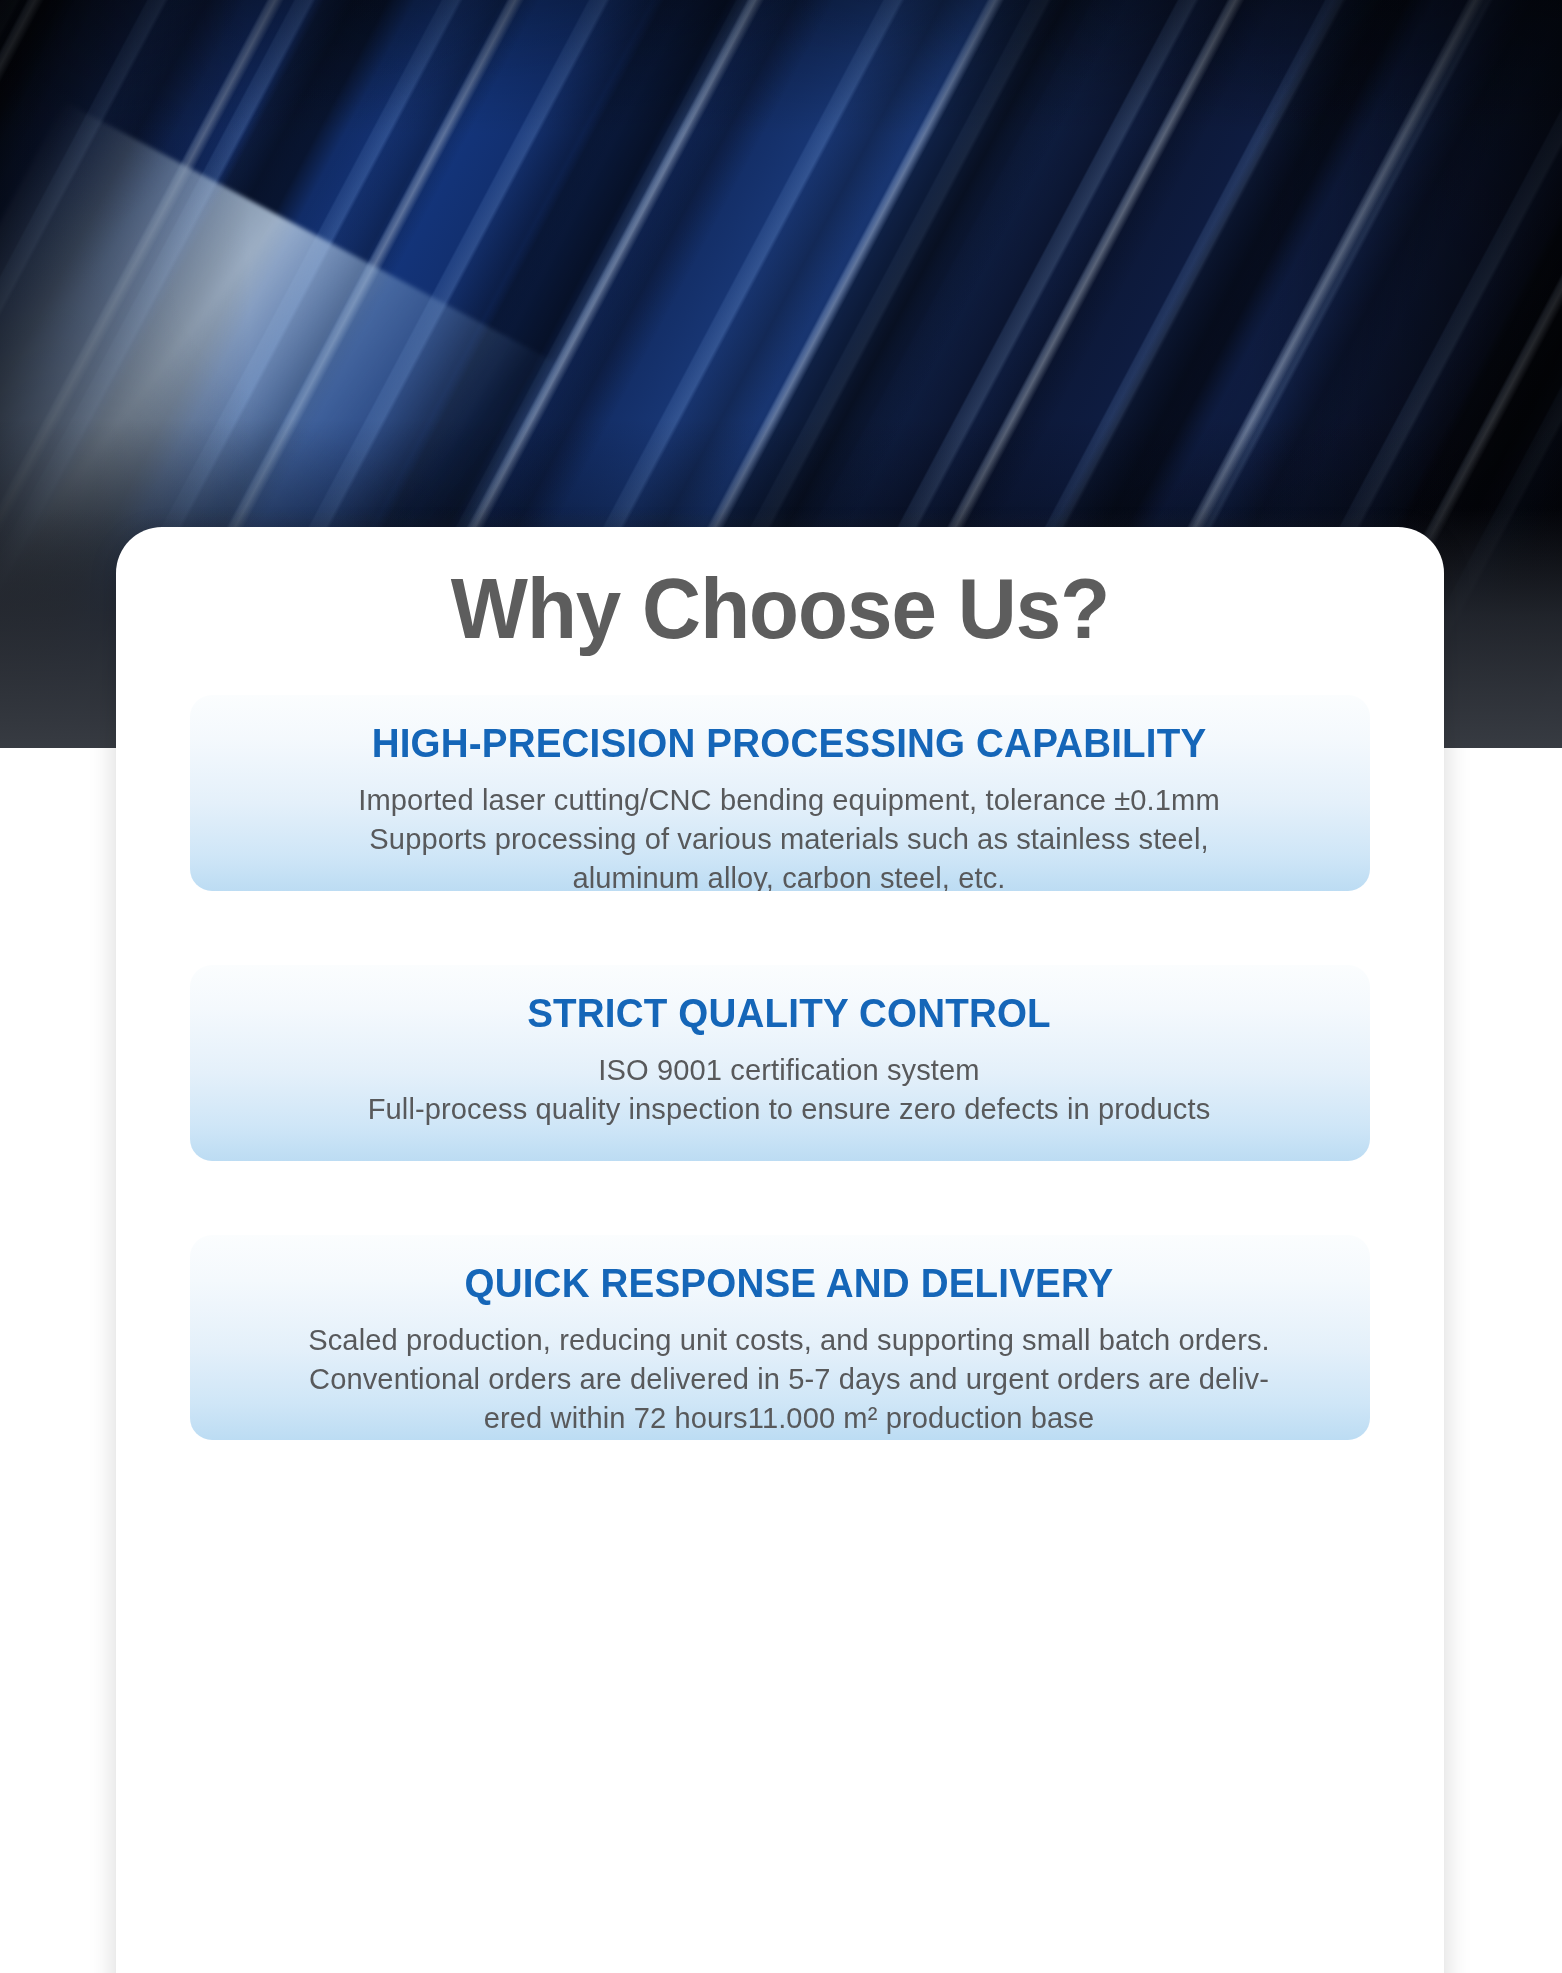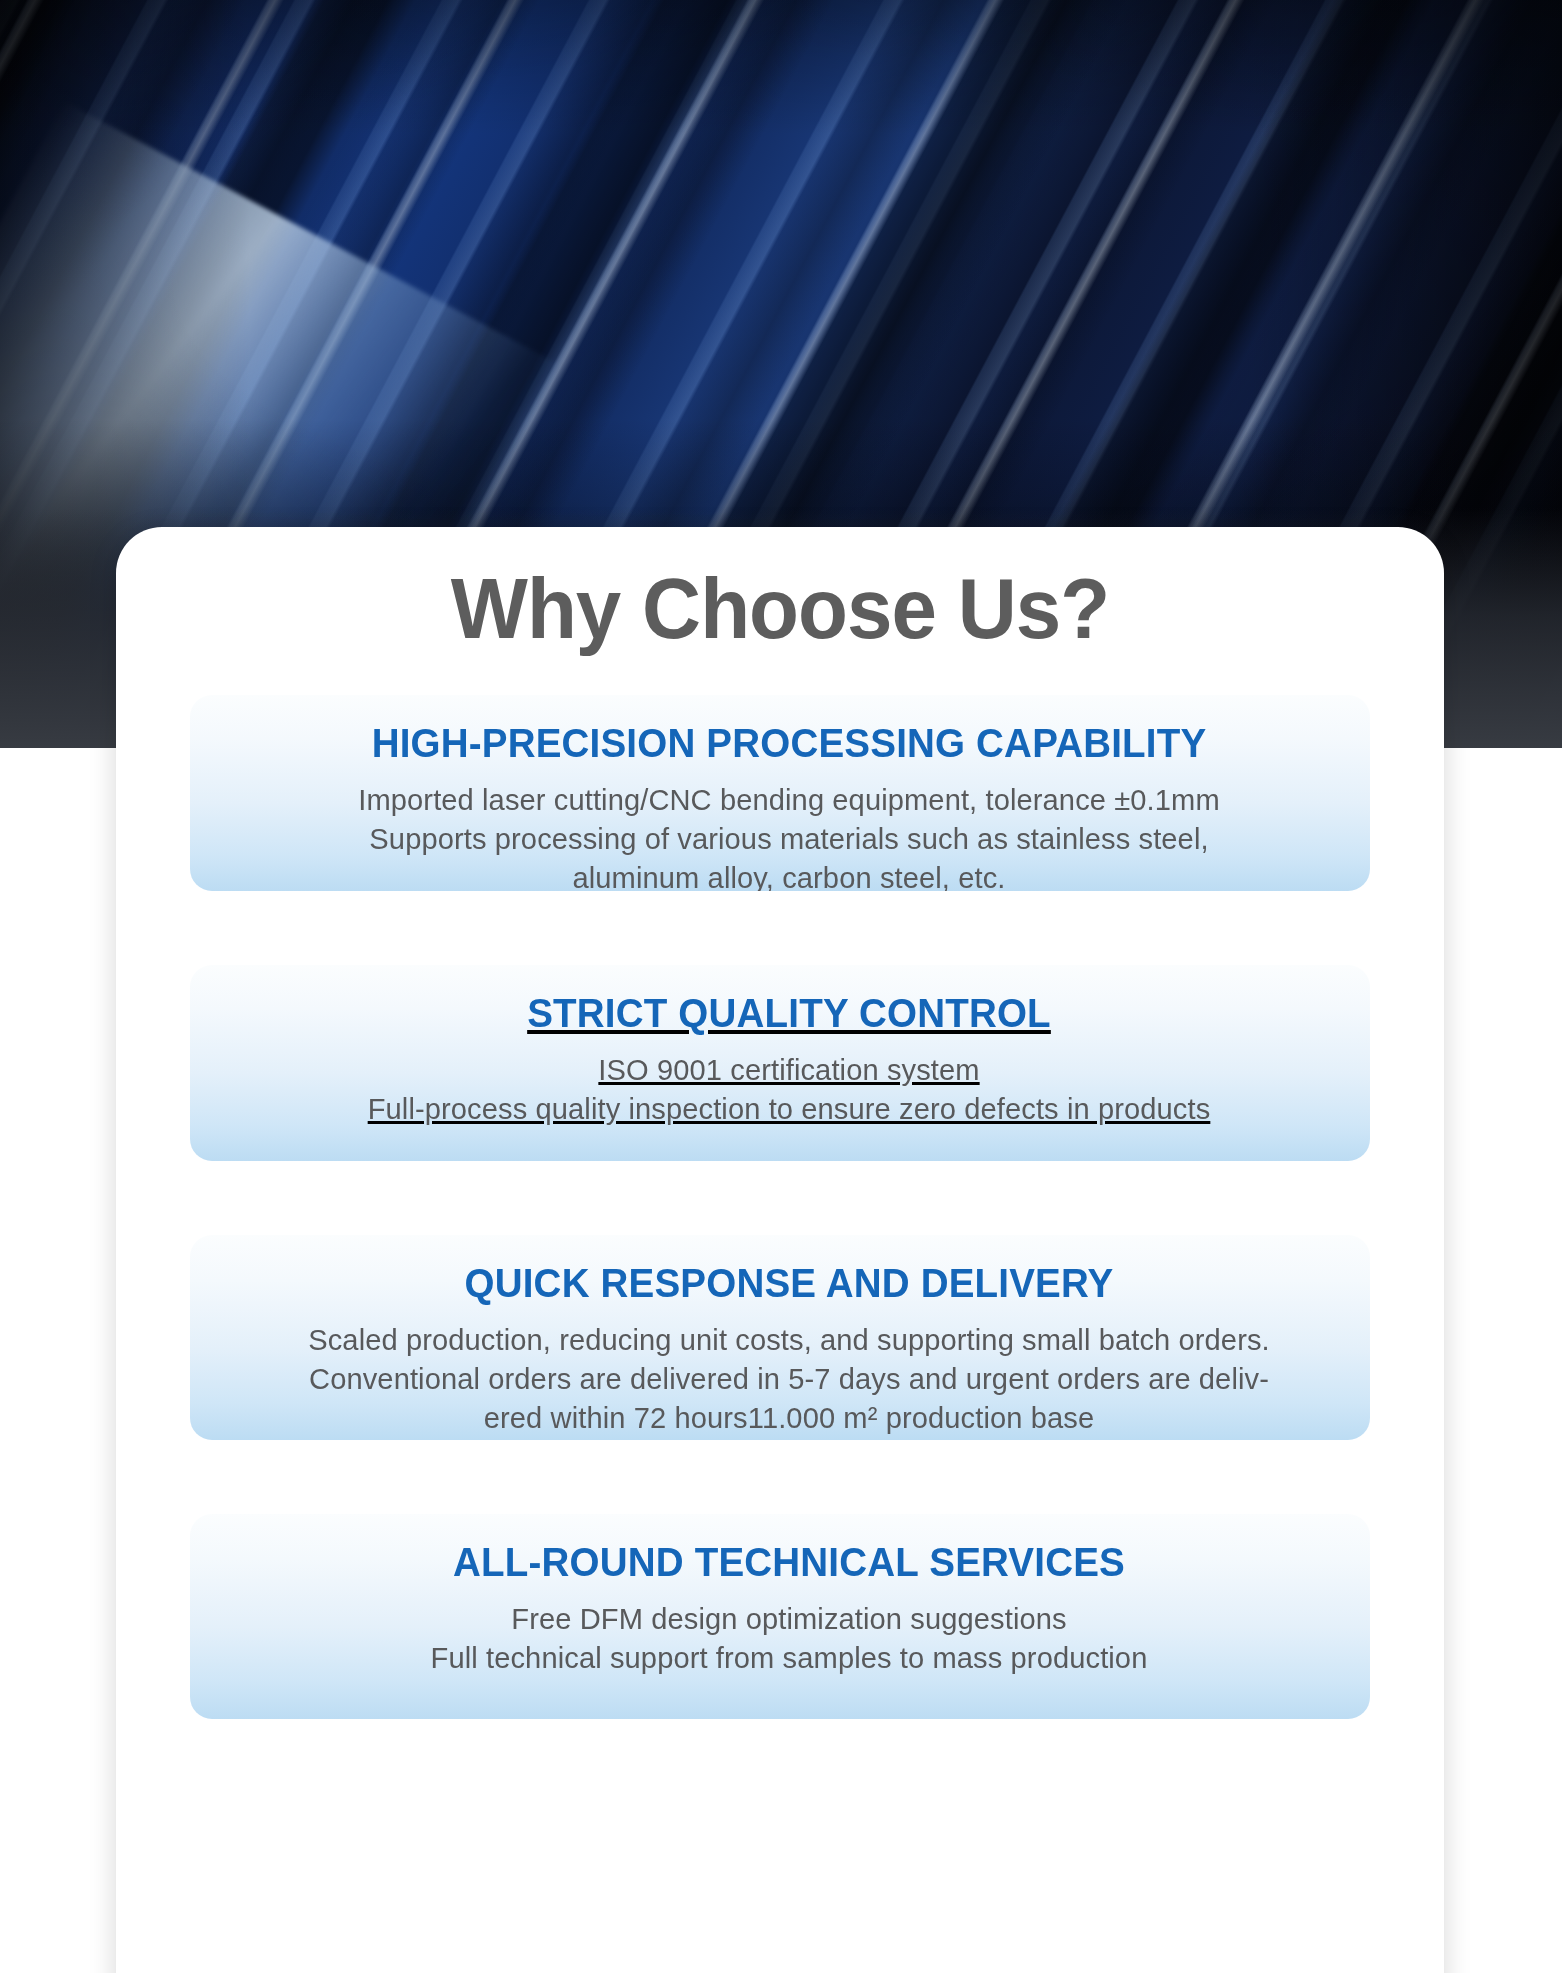--- a/index.html
+++ b/index.html
@@ -228,21 +228,21 @@
     font-family:"Liberation Sans Narrow","Liberation Sans", sans-serif;
     font-weight:400;
     font-size:30px;
     line-height:1.30;
     letter-spacing:0.1px;
     transform:scaleX(0.97);
     white-space:pre-line;
   }
 
   .card-1 { height:196px; }
-  .card-2 { height:196px;text-decoration:underline; }
+  .card-2 { height:196px; }
   .card-3 { height:205px; }
   .card-4 { height:205px; }
 </style>
 </head>
 <body>
 
 <div id="page">
 
   <div class="hero">
     <div class="hero-base"></div>
@@ -275,22 +275,17 @@
       </div>
 
       <div class="card card-3">
         <div class="card-title">QUICK RESPONSE AND DELIVERY</div>
         <div class="card-body">Scaled production, reducing unit costs, and supporting small batch orders.
 Conventional orders are delivered in 5-7 days and urgent orders are deliv-
 ered within 72 hours11.000 m² production base
 with a monthly production capacity of over 500.000 pieces</div>
       </div>
 
-      <div class="card card-4">
-        <div class="card-title">ALL-ROUND TECHNICAL SERVICES</div>
-        <div class="card-body">Free DFM design optimization suggestions
-Full technical support from samples to mass production</div>
-      </div>
 
     </div>
   </div>
 
 </div>
 
 </body></html>

